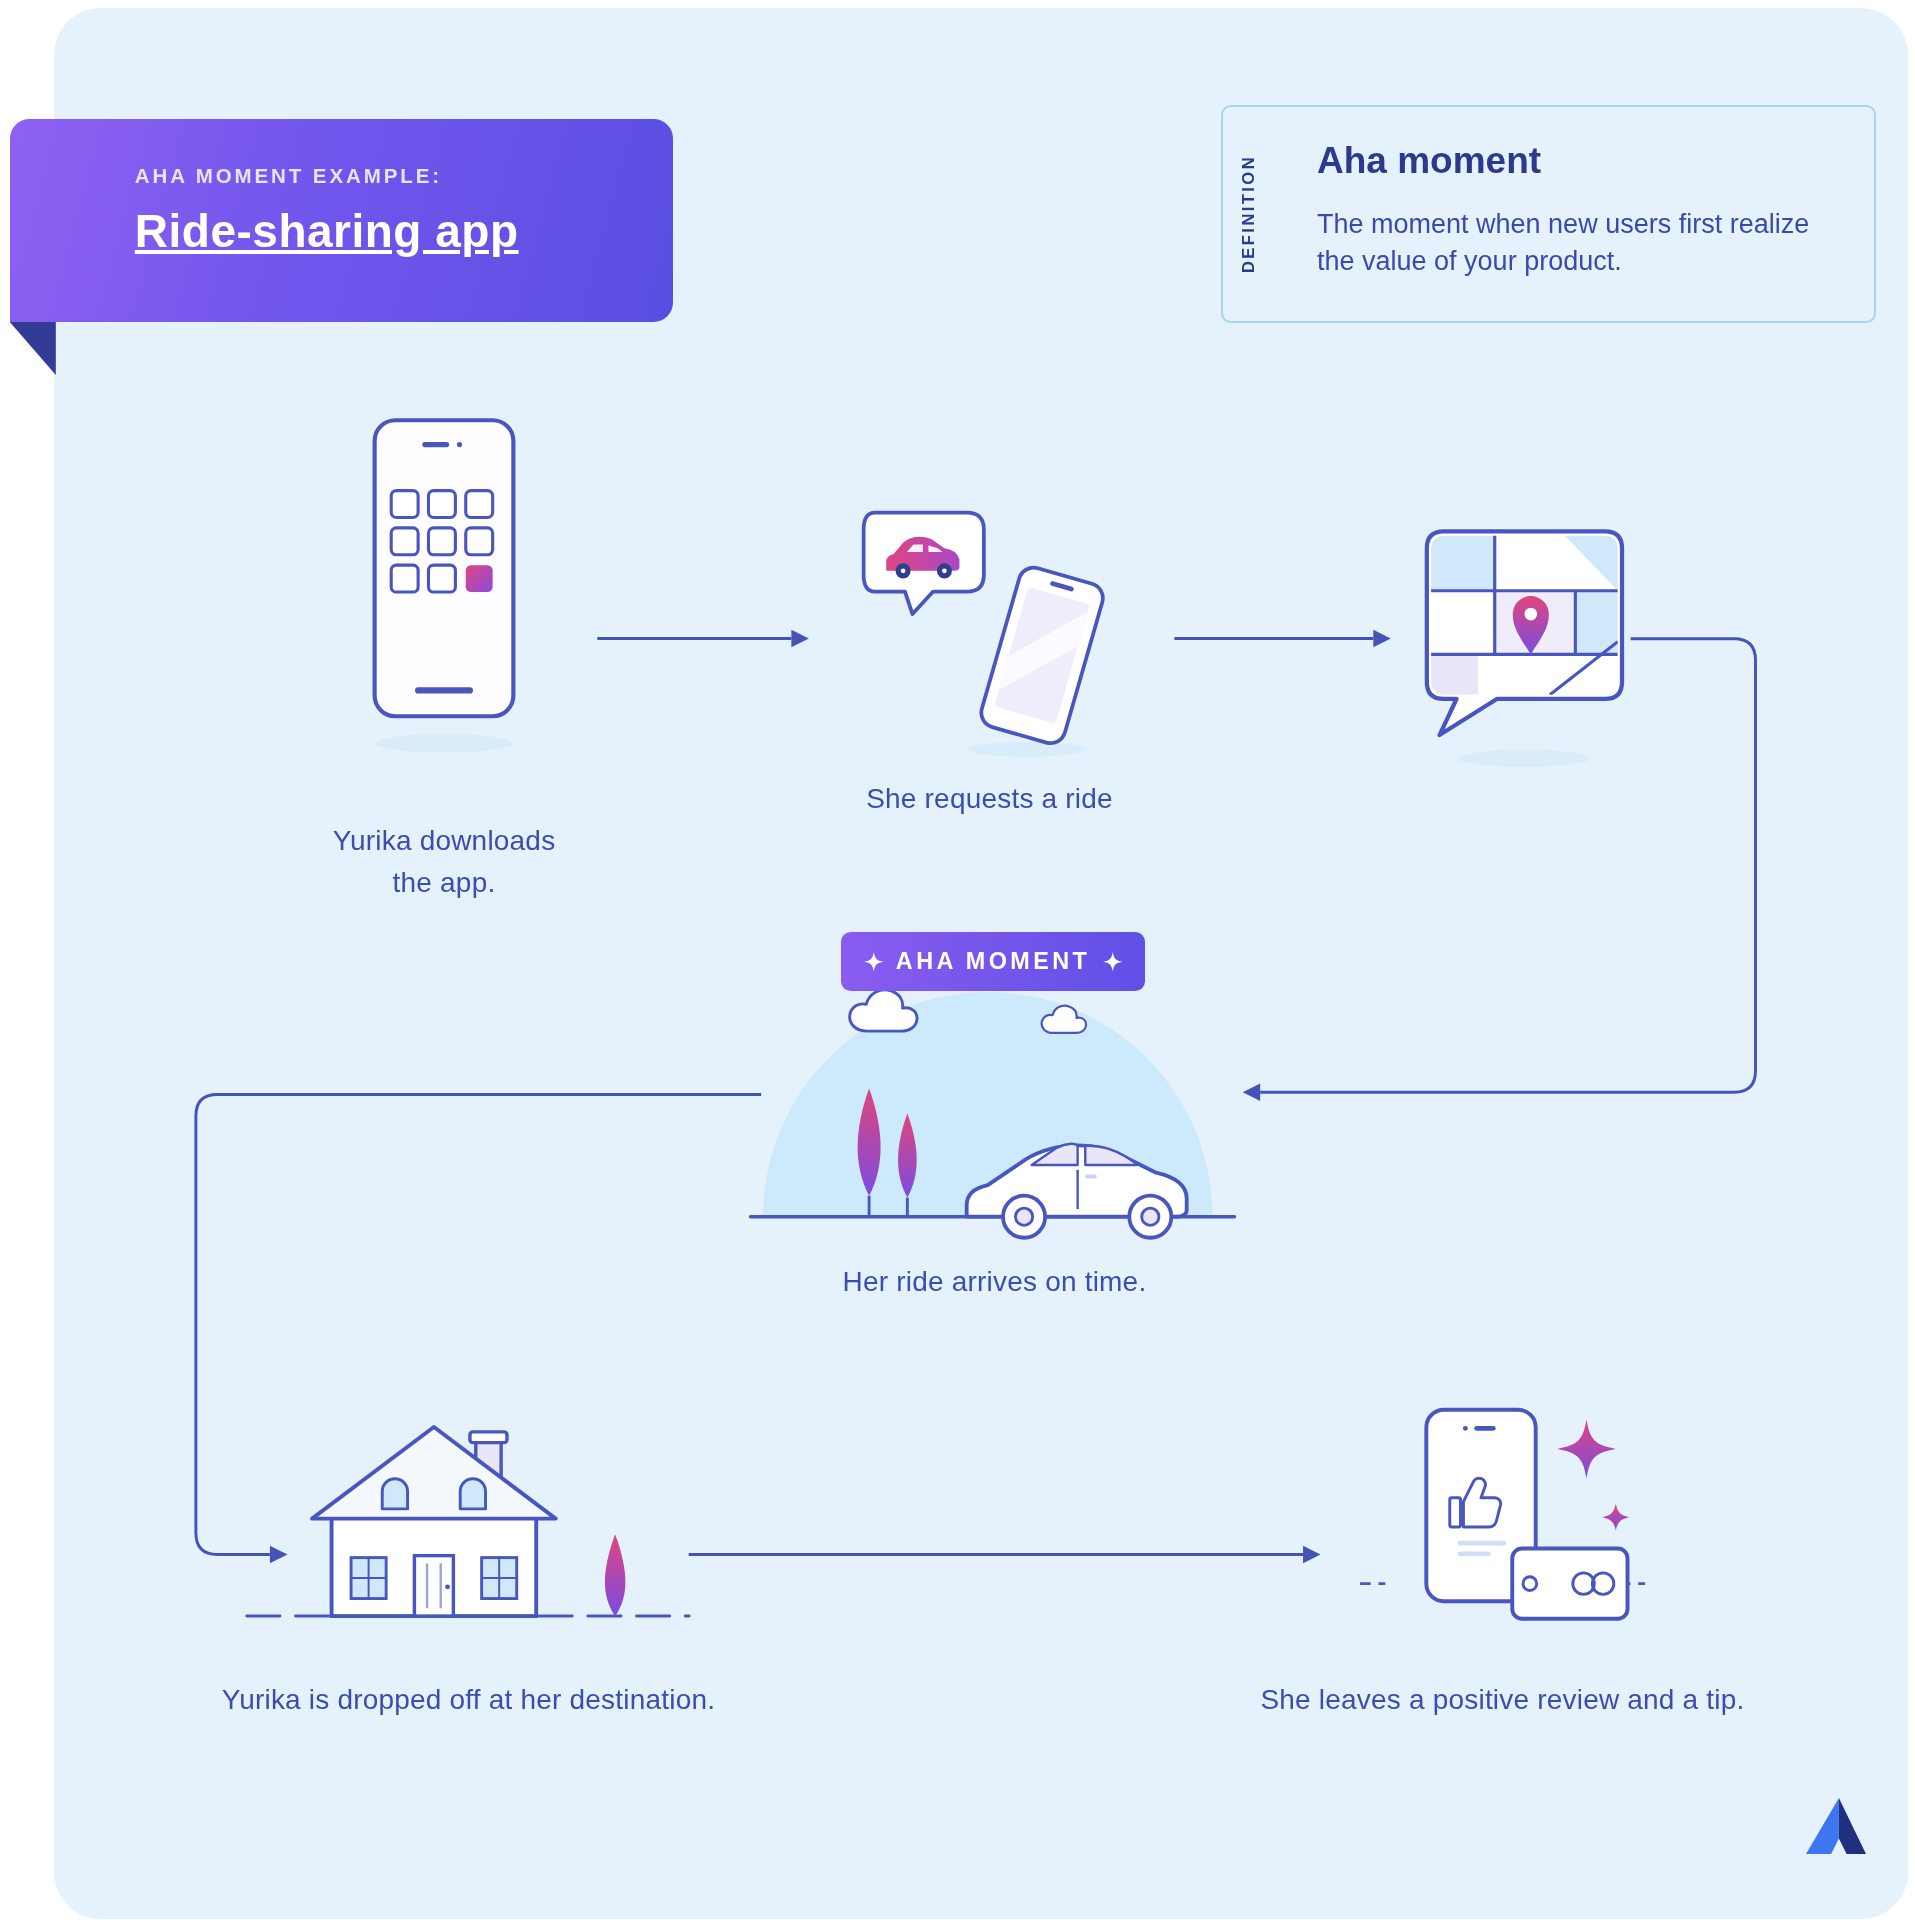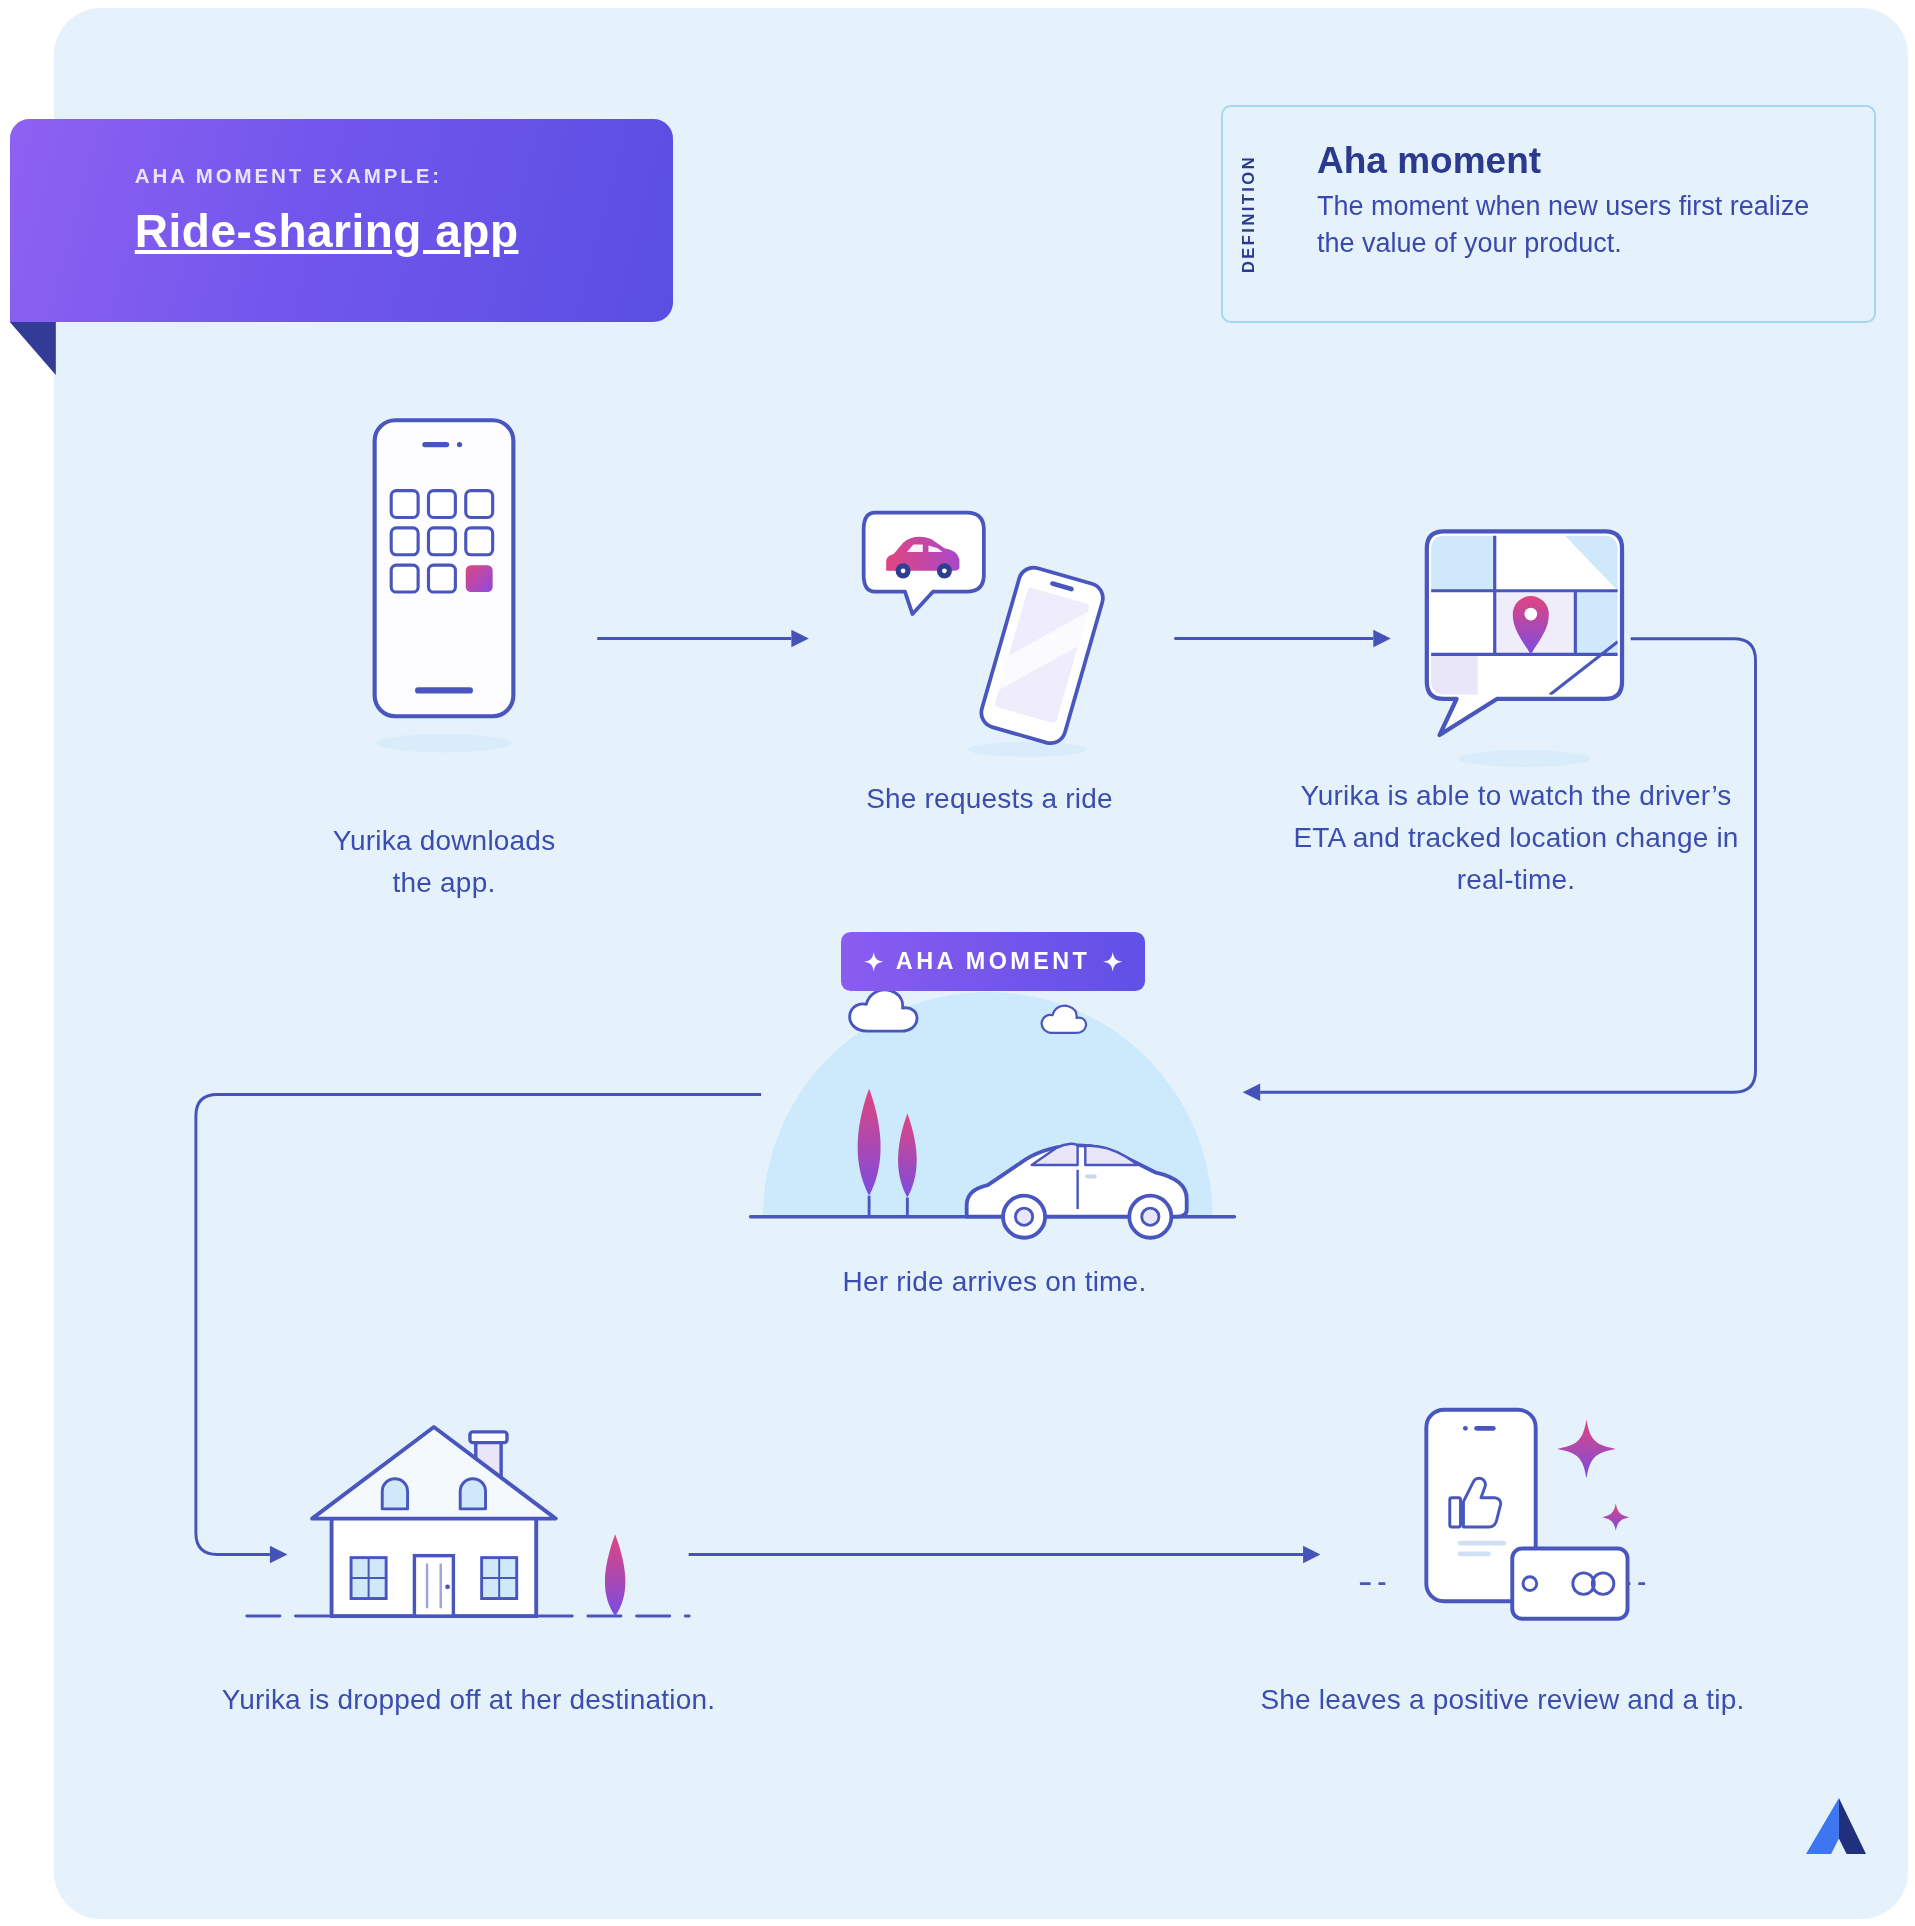--- a/index.html
+++ b/index.html
@@ -19,21 +19,21 @@
   .ribbon-eyebrow{font-size:20.5px;font-weight:700;letter-spacing:2.9px;color:#e9e3fd;}
   .ribbon-title{margin-top:15.6px;font-size:46px;font-weight:800;color:#ffffff;letter-spacing:0.5px;text-decoration:underline;}
   .fold{position:absolute;left:9.8px;top:322px;width:46px;height:53px;background:#323c96;
         clip-path:polygon(0 0,100% 0,100% 100%);}
   
   .defbox{position:absolute;left:1221px;top:105px;width:655px;height:218px;
           border:2px solid #a5d8ee;border-radius:9.8px;padding:33px 29px 0 94px;}
   .def-side{position:absolute;left:15.6px;top:50%;transform:translateY(-50%) rotate(180deg);
             writing-mode:vertical-rl;font-size:16.6px;font-weight:700;letter-spacing:2.4px;color:#2c3a8e;}
   .def-title{font-size:37px;font-weight:800;color:#2b3a8e;}
-  .def-body{margin-top:6px;width:497px;font-size:27px;line-height:1.38;color:#3a49ab;font-weight:500;}
+  .def-body{margin-top:24px;width:497px;font-size:27px;line-height:1.38;color:#3a49ab;font-weight:500;}
   
   .caption{position:absolute;text-align:center;font-size:28px;line-height:1.5;
            color:var(--caption);font-weight:500;letter-spacing:0.2px;}
   
   .connector{position:absolute;overflow:visible;}
   .connector path,.connector line{stroke:#4553b8;stroke-width:3;fill:none;}
   .connector polygon{fill:#4553b8;stroke:none;}
   
   .aha-badge{position:absolute;left:841px;top:932px;width:304px;height:59px;
              background:linear-gradient(90deg,#8a5cf0,#6050e6);border-radius:9.8px;
@@ -152,21 +152,20 @@
       <path d="M34 62 H210" stroke="#4956bd" stroke-width="3"></path>
       <path d="M170 62 V122" stroke="#4956bd" stroke-width="3"></path>
       <path d="M34 122 H210" stroke="#4956bd" stroke-width="3"></path>
       <path d="M146 160 L210 110" stroke="#4956bd" stroke-width="3"></path>
     </g>
     <g>
       <path d="M128 122 C118 106 111 98 111 84 A17 17 0 1 1 145 84 C145 98 138 106 128 122 Z" fill="url(#gPin)"></path>
       <circle cx="128" cy="84" r="6" fill="#ffffff"></circle>
     </g>
   </svg>
-  <div class="caption" style="left:1287px;top:775px;width:458px">Yurika is able to watch the driver’s ETA and tracked location change in real-time.</div>
 
   <svg class="connector" style="left:1229px;top:622px" width="546" height="488" viewBox="0 0 560 500">
     <path d="M412 17 L518 17 Q540 17 540 39 L540 460 Q540 482 518 482 L32 482"></path>
     <polygon points="32,473 32,491 14,482"></polygon>
   </svg>
 
   <div class="aha-badge">
     <svg width="21.5" height="21.5" viewBox="0 0 22 22">
       <path d="M11 1 C12.2 8 14 9.8 21 11 C14 12.2 12.2 14 11 21 C9.8 14 8 12.2 1 11 C8 9.8 9.8 8 11 1 Z" fill="#ffffff"></path>
     </svg>

